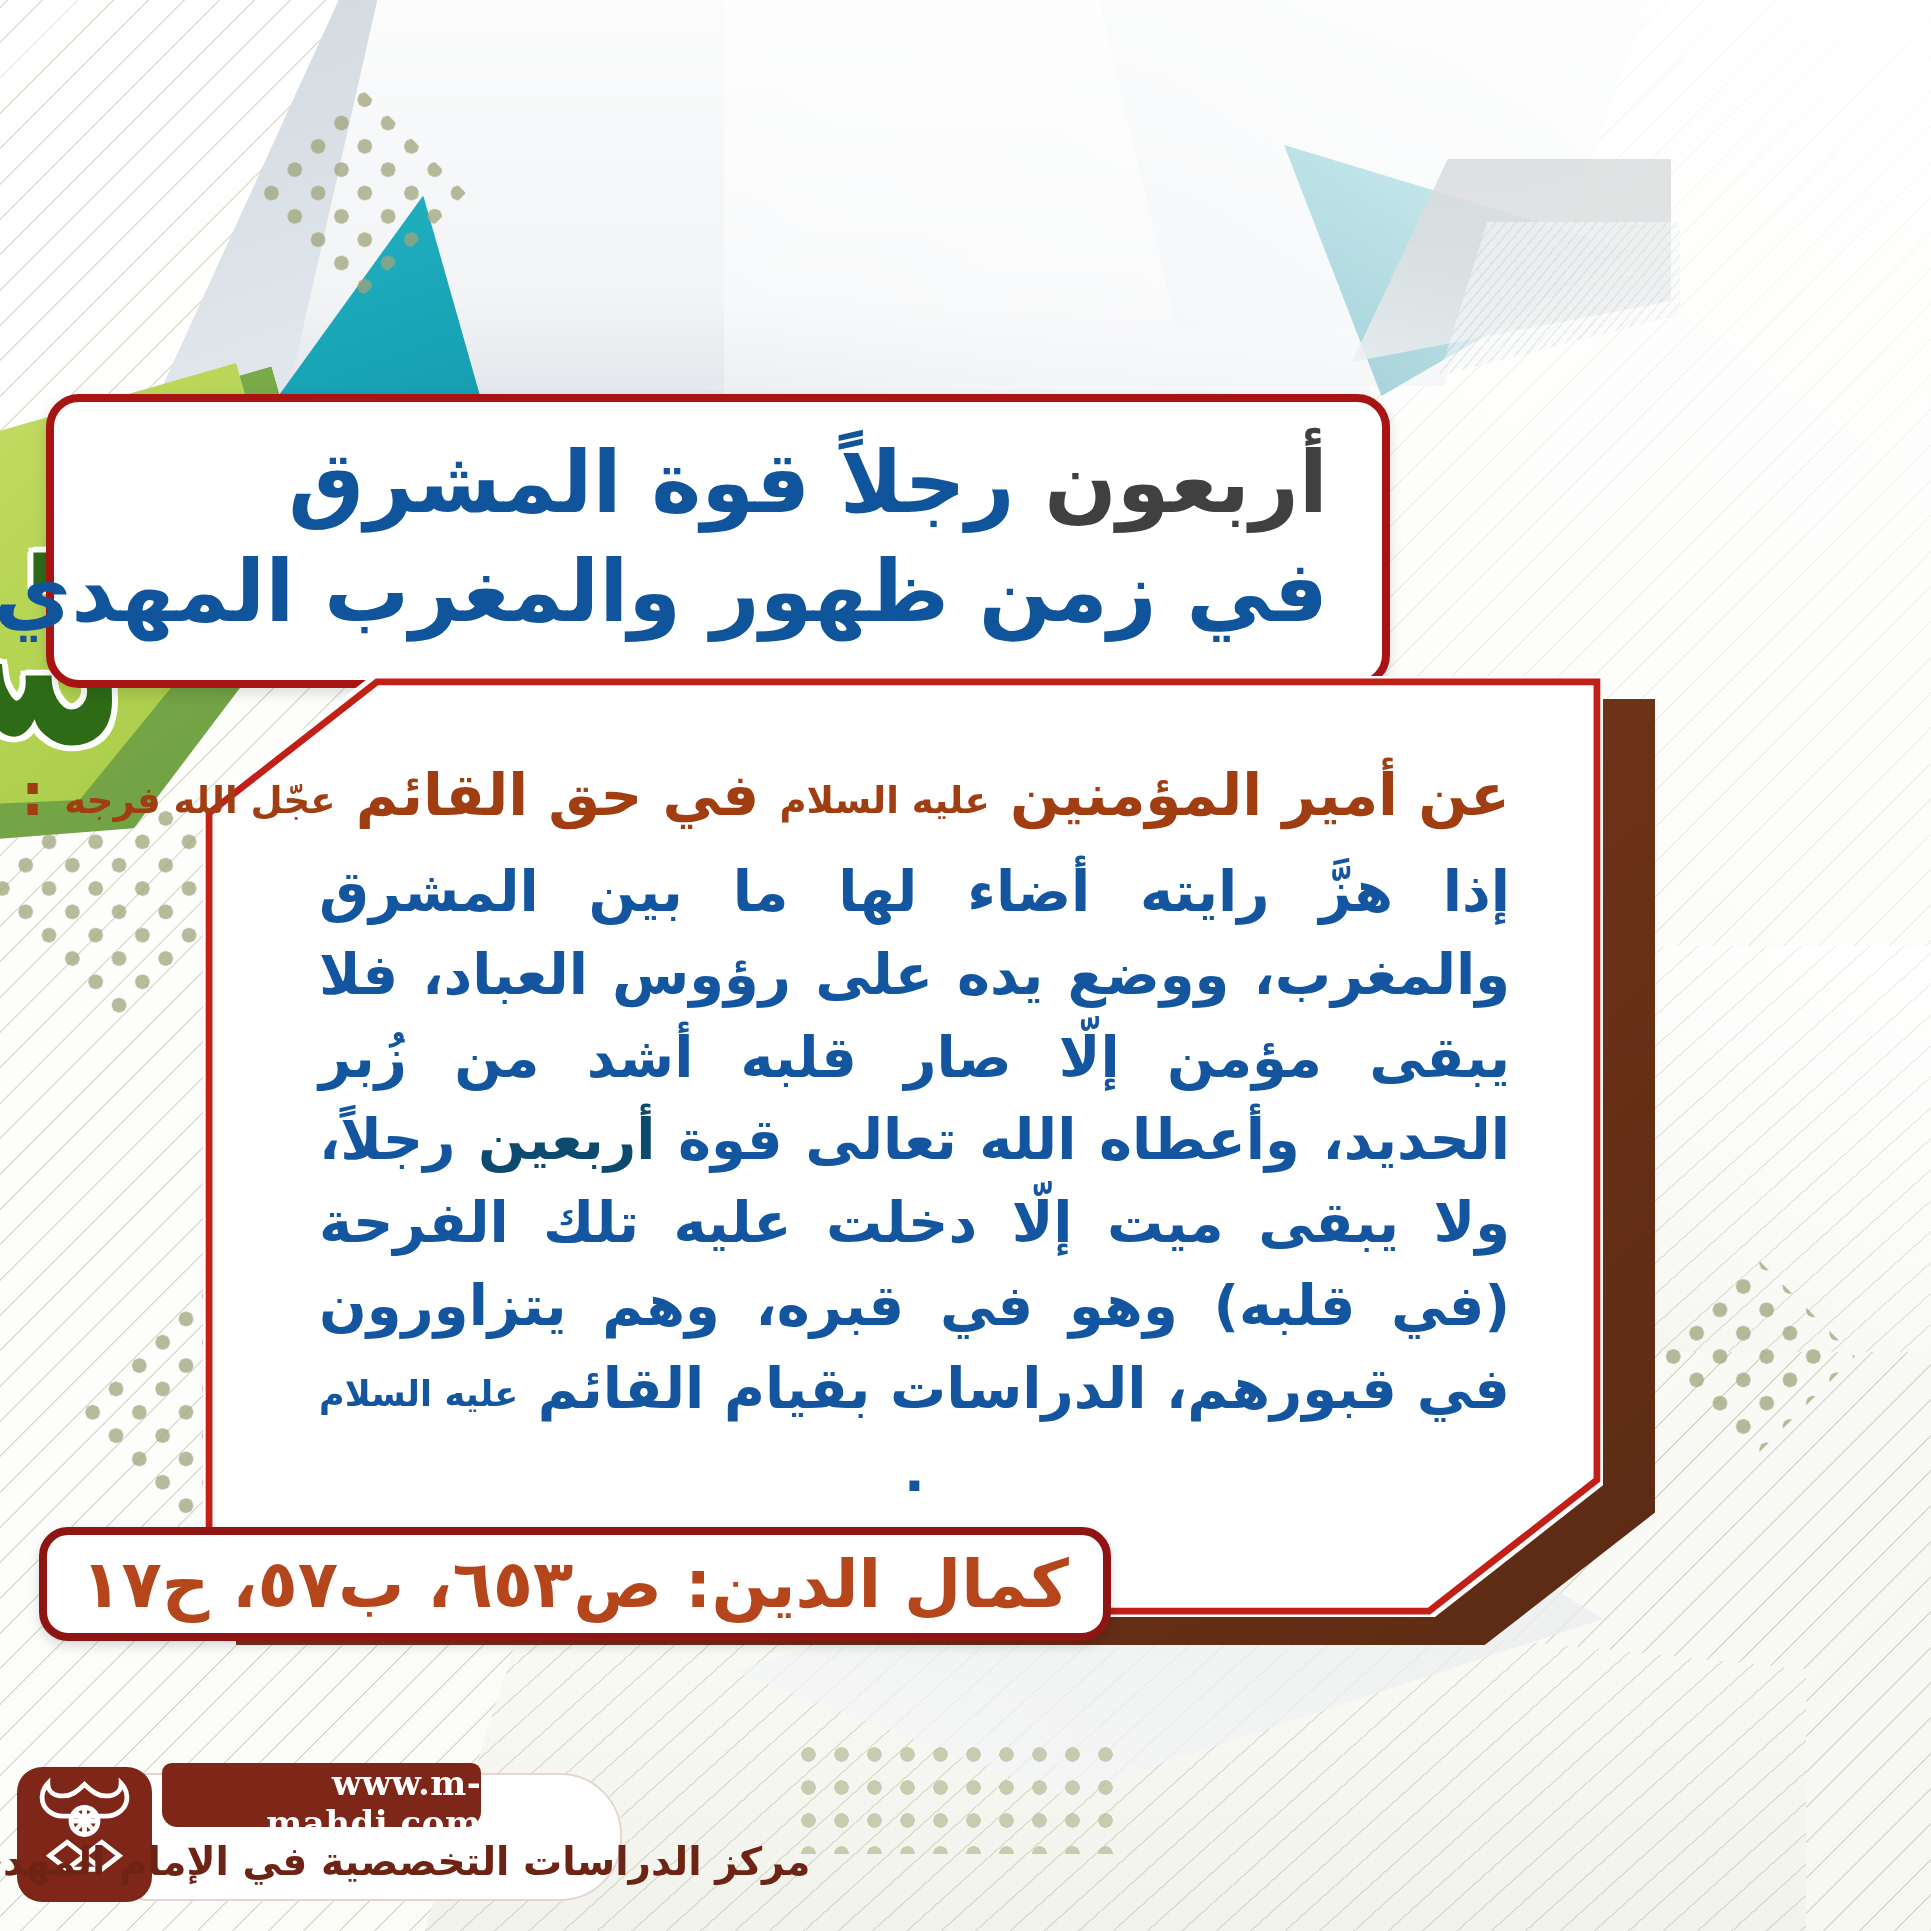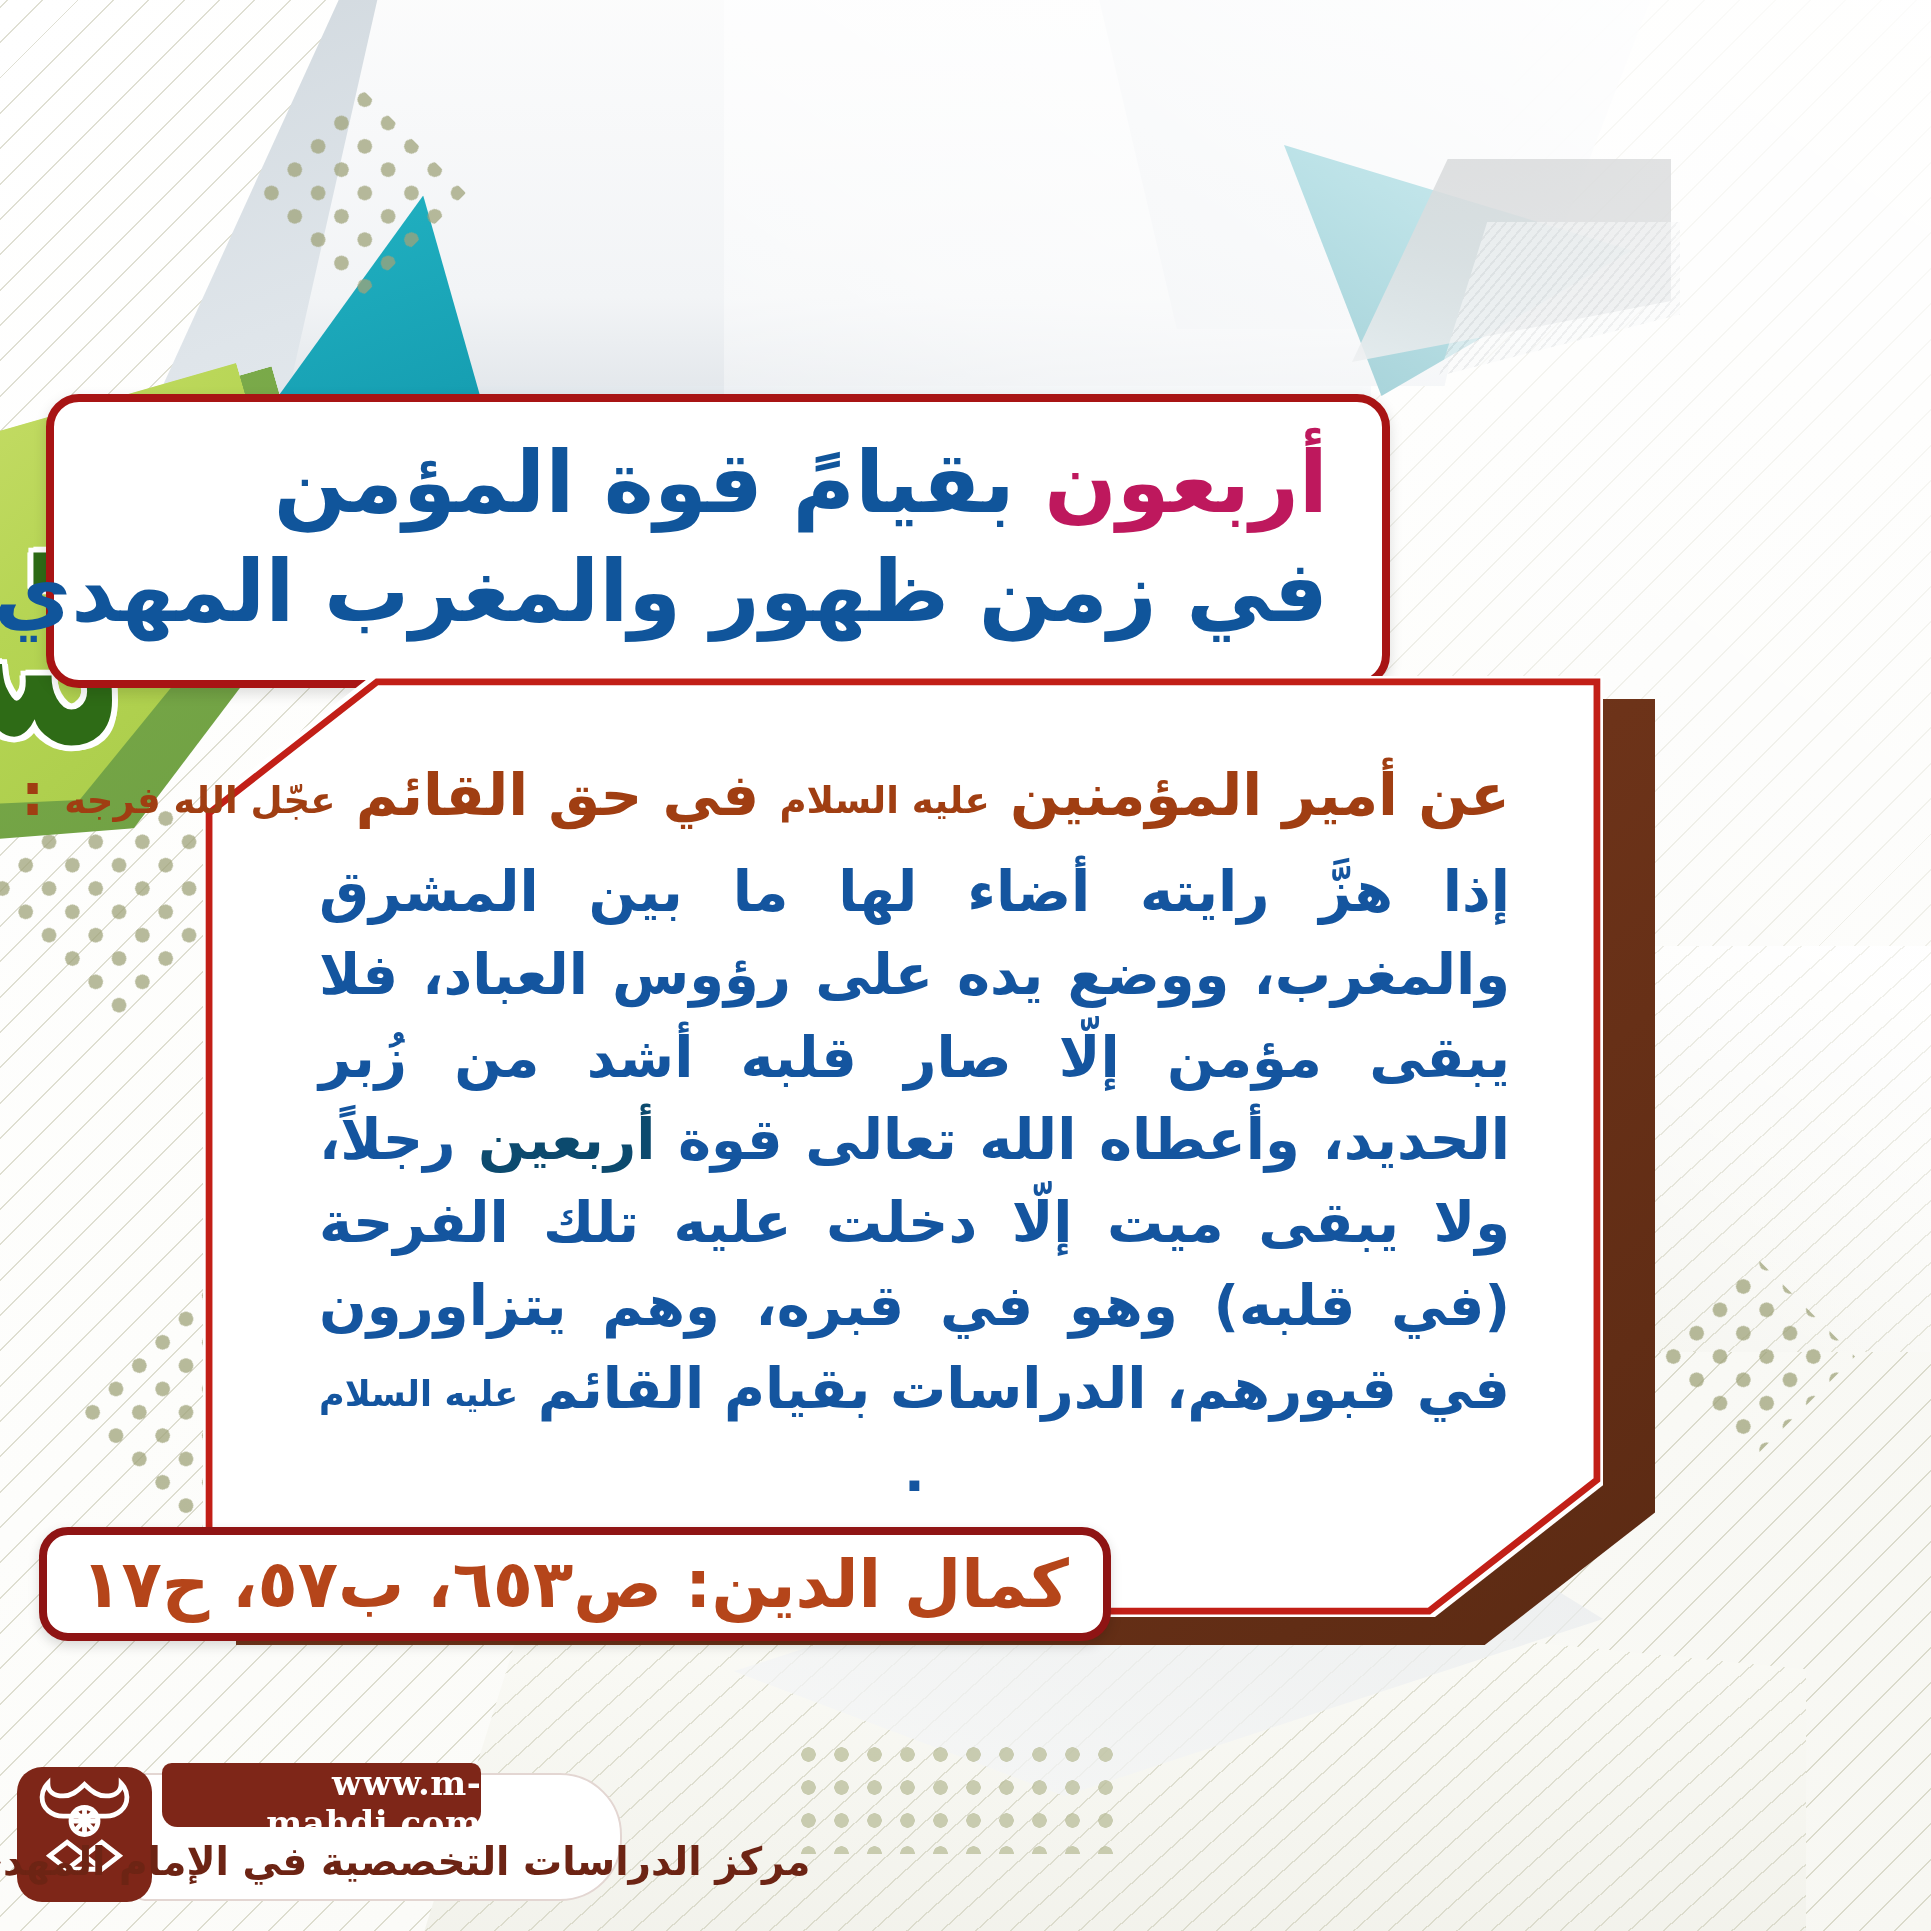--- a/index.html
+++ b/index.html
@@ -97,21 +97,21 @@
      transform:rotate(-74deg);}
 
   
   .title-card{position:absolute;top:394px;right:541px;width:1344px;height:294px;
      background:#ffffff;border:8.7px solid #a81414;border-radius:33px;
      box-shadow:0 5.8px 13.5px rgba(0,0,0,.13);
      display:flex;flex-direction:column;justify-content:center;
      align-items:flex-start;padding:7.7px 54px 13.5px 42px;box-sizing:border-box;}
   .title-line{color:#10559b;font-size:85px;font-weight:700;line-height:1.28;
      white-space:nowrap;}
-  .title-line .hl{color:#be185d;}
+  .title-line .hl{color:#404040;}
   .hon{font-size:50px;vertical-align:0.06em;letter-spacing:0;}
 
   
   .hadith-wrap{position:absolute;top:676px;left:203px;width:1448px;height:966px;}
   .hadith-shadow{position:absolute;top:23px;left:33px;width:1419px;height:946px;
      background:linear-gradient(140deg,#8c4526 0%,#6d3319 55%,#5b2a13 100%);
      clip-path:polygon(0% 14%,12% 0%,100% 0%,100% 86%,88% 100%,0% 100%);}
   .hadith-card{position:absolute;top:0;left:0;width:1400px;height:941px;
      background:#ffffff;
      clip-path:polygon(0% 14%,12% 0%,100% 0%,100% 86%,88% 100%,0% 100%);}
@@ -176,21 +176,21 @@
 
 
   <div class="badge40">
     <div class="fan-back"></div>
     <div class="fan-front"></div>
     <div class="num">٤٠</div>
   </div>
 
   <div class="title-card">
     <div class="title-line">
-      <span class="hl">أربعون</span><span> بقيامً قوة المؤمن</span>
+      <span class="hl">أربعون</span><span> رجلاً قوة المشرق</span>
     </div>
     <div class="title-line">
       <span>في زمن ظهور والمغرب المهدي </span><span class="hon">عجّل الله تعالى فرجه</span>
     </div>
   </div>
 
   <div class="hadith-wrap">
     <div class="hadith-shadow"></div>
     <div class="hadith-card"></div>
     <svg class="hadith-border" viewBox="0 0 1450 975" width="1400" height="941" aria-hidden="true">

